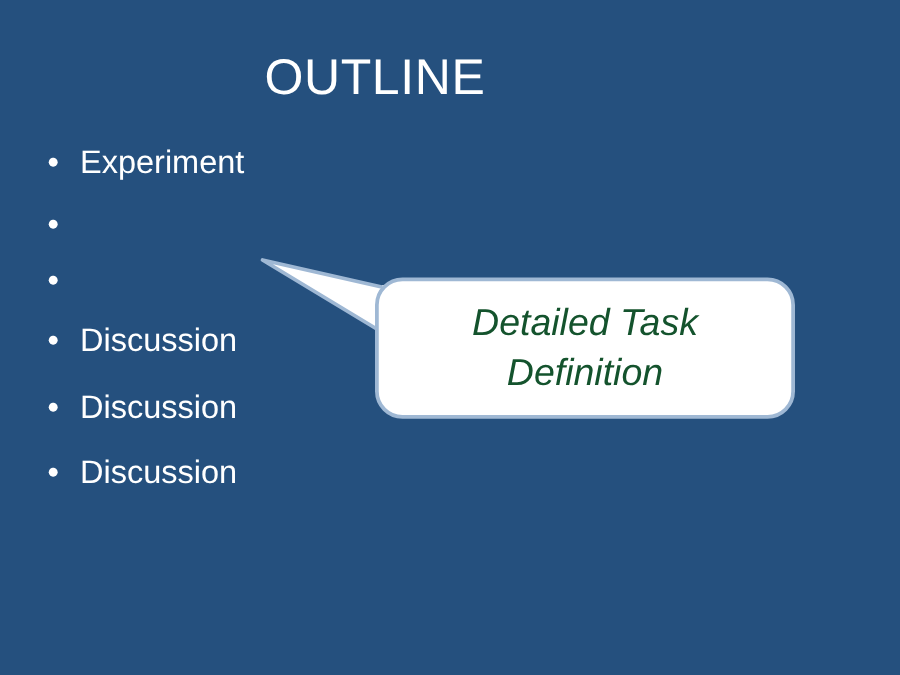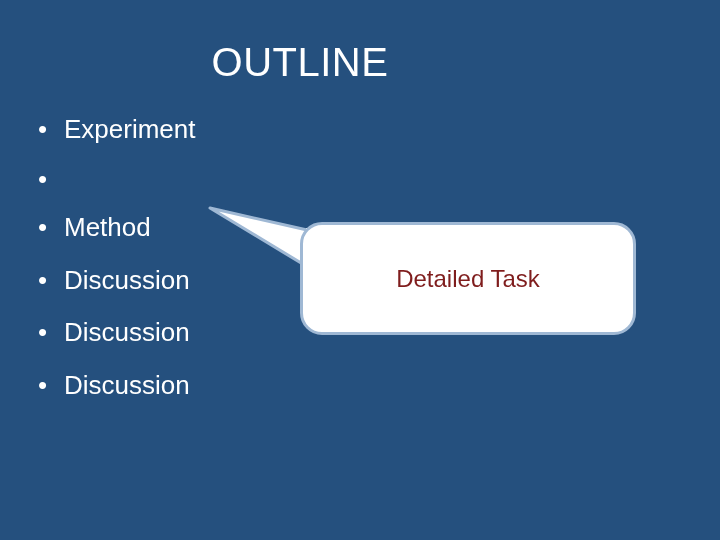--- a/index.html
+++ b/index.html
@@ -68,24 +68,25 @@
     background: #ffffff;
     border: 3px solid #9fb8d4;
     border-radius: 22px;
     box-sizing: border-box;
     display: flex;
     align-items: center;
     justify-content: center;
     text-align: center;
   }
   .callout-text {
-    color: #7f1d1d;
-    font-size: 24px;
+    color: #14532d;
+    font-size: 30px;
     line-height: 1.32;
     padding: 0 18px;
+    font-style: italic;
   }
   .callout-tail {
     position: absolute;
     left: 0;
     top: 0;
     width: 720px;
     height: 540px;
     pointer-events: none;
   }
 </style>
@@ -102,21 +103,20 @@
       <span class="bullet-dot">•</span>
       <span class="bullet-text">Experiment</span>
     </div>
 
     <div class="bullet-item underlined">
       <span class="bullet-dot">•</span>
     </div>
 
     <div class="bullet-item">
       <span class="bullet-dot">•</span>
-      <span class="bullet-text">Method</span>
     </div>
 
     <div class="bullet-item">
       <span class="bullet-dot">•</span>
       <span class="bullet-text">Discussion</span>
     </div>
 
     <div class="bullet-item">
       <span class="bullet-dot">•</span>
       <span class="bullet-text">Discussion</span>
@@ -130,16 +130,17 @@
   </div>
 
   <svg class="callout-tail" viewBox="0 0 720 540" width="720" height="540">
     <polygon points="210,208 316,232 316,272" fill="#ffffff" stroke="#9fb8d4" stroke-width="3" stroke-linejoin="round"></polygon>
     <rect x="306" y="228" width="18" height="50" fill="#ffffff"></rect>
   </svg>
 
   <div class="callout">
     <div class="callout-text">
       <span>Detailed Task</span><br>
+      <span>Definition</span>
     </div>
   </div>
 
 </div>
 
 </body></html>

